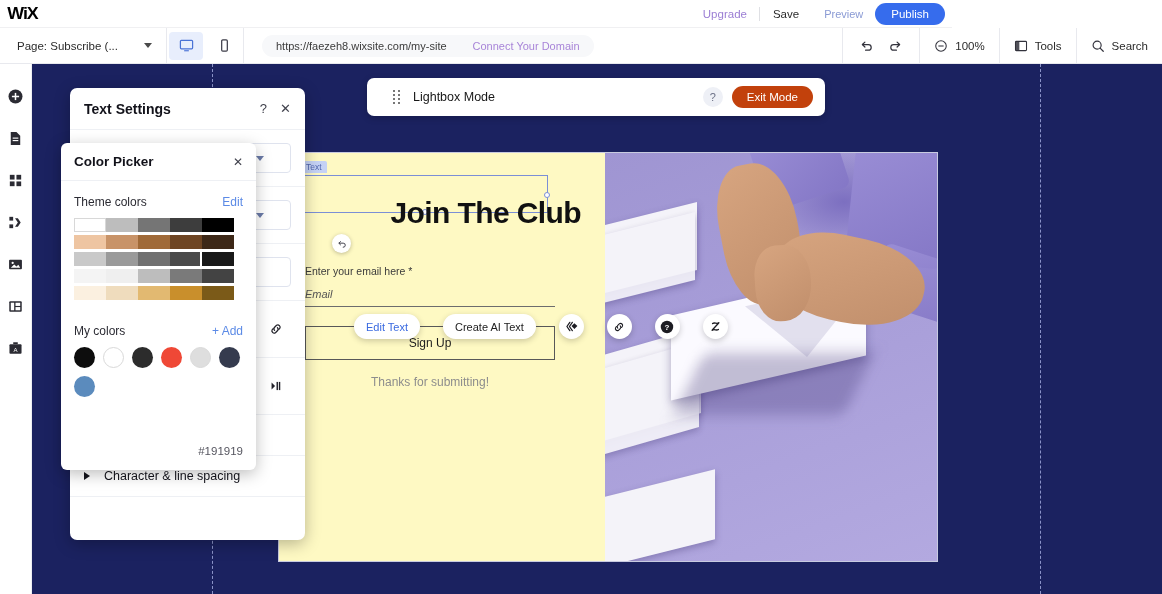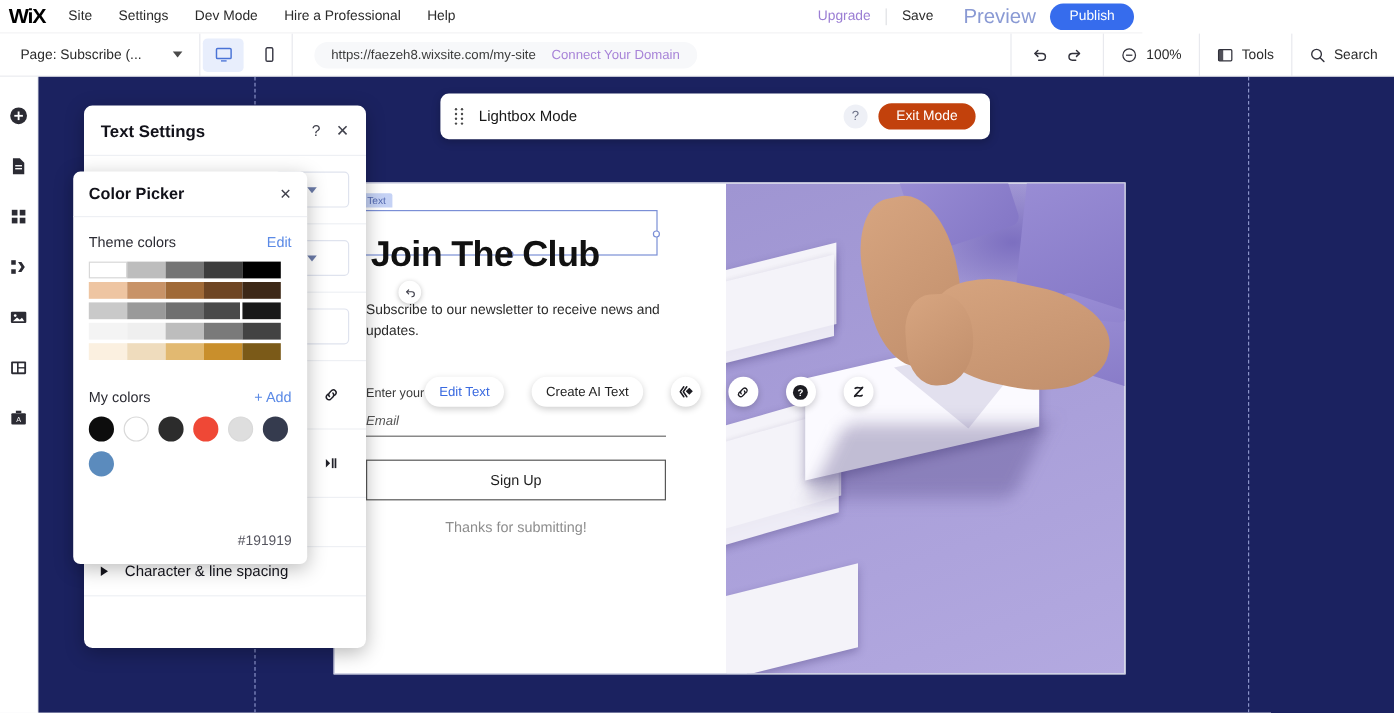--- a/index.html
+++ b/index.html
@@ -23,21 +23,21 @@
     margin-left: 8px; font-weight: 800; font-size: 17px; letter-spacing: -1px;
     color: #000; font-family: "Liberation Sans", sans-serif;
     transform: scaleX(1.05);
   }
   .menu-items { display: flex; align-items: center; margin-left: 20px; gap: 22px; }
   .menu-item { font-size: 11.5px; color: #2b2b2b; cursor: pointer; white-space: nowrap; }
   .topbar-right { margin-left: auto; display: flex; align-items: center; gap: 0; padding-right: 7px; }
   .upgrade-link { font-size: 11.5px; color: #9b7ed4; cursor: pointer; padding: 0 12px; }
   .tb-sep { width: 1px; height: 14px; background: #dfe0e4; }
   .save-link { font-size: 11.5px; color: #2b2b2b; cursor: pointer; padding: 0 13px; }
-  .preview-link { font-size: 17px; color: #8a9ad4; cursor: pointer; padding: 0 12px; }
+  .preview-link { font-size: 11px; color: #8a9ad4; cursor: pointer; padding: 0 12px; }
   .publish-btn {
     background: #366ced; color: #fff; font-size: 11.5px;
     border: none; border-radius: 13px; padding: 5px 16px; cursor: pointer;
     font-family: "Liberation Sans", sans-serif;
   }
 
   
   .toolbar2 {
     position: absolute; left: 0; top: 28px; width: 1162px; height: 36px;
     background: #fff; display: flex; align-items: center;
@@ -51,21 +51,21 @@
   .chev { width: 0; height: 0; border-left: 4px solid transparent; border-right: 4px solid transparent;
           border-top: 5px solid #4a4a4a; }
   .vdiv { width: 1px; height: 36px; background: #e8e9ee; }
   .device-group { display: flex; align-items: center; height: 100%; }
   .dev-btn {
     width: 34px; height: 28px; display: flex; align-items: center; justify-content: center;
     cursor: pointer; border-radius: 4px; margin: 0 2px;
   }
   .dev-btn.active { background: #e8eefc; }
   .url-pill {
-    display: flex; align-items: center; gap: 13px; margin-left: 18px;
+    display: flex; align-items: center; gap: 26px; margin-left: 18px;
     background: #f7f8fa; border-radius: 14px; padding: 5px 14px;
   }
   .url-text { font-size: 11px; color: #3b3b3b; }
   .connect-link { font-size: 11px; color: #a884d8; cursor: pointer; }
   .toolbar2-right { margin-left: auto; display: flex; align-items: center; height: 100%; }
   .t2-cell {
     display: flex; align-items: center; gap: 7px; padding: 0 14px; height: 100%;
     cursor: pointer; font-size: 11.5px; color: #2b2b2b;
   }
   .undo-redo { display: flex; gap: 14px; padding: 0 16px; }
@@ -90,41 +90,41 @@
   }
   .dashed-guide-right {
     position: absolute; left: 1008px; top: 0; width: 0; height: 530px;
     border-left: 1px dashed #8b93c8;
   }
 
   
   .lightbox-bar {
     position: absolute; left: 335px; top: 14px; width: 458px; height: 38px;
     background: #fff; border-radius: 7px; display: flex; align-items: center;
-    padding: 0 12px 0 12px; box-shadow: 0 2px 7px rgba(0,0,0,.22);
+    padding: 0 12px 0 26px; box-shadow: 0 2px 7px rgba(0,0,0,.22);
   }
   .grip { display: grid; grid-template-columns: 2px 2px; gap: 2px 3px; margin-right: 13px; }
   .grip i { width: 2px; height: 2px; background: #4a4a4a; border-radius: 50%; display: block; }
   .lightbox-title { font-size: 12.5px; color: #171717; }
   .lb-right { margin-left: auto; display: flex; align-items: center; gap: 9px; }
   .help-circle {
     width: 20px; height: 20px; border-radius: 50%; background: #eef0f6;
     display: flex; align-items: center; justify-content: center;
     font-size: 11px; color: #6b7086; cursor: pointer;
   }
   .exit-mode-btn {
     background: #c2410c; color: #fff; border: none; border-radius: 13px;
     font-size: 11.5px; padding: 5px 15px; cursor: pointer;
     font-family: "Liberation Sans", sans-serif;
   }
 
   
   .lightbox-card {
     position: absolute; left: 246px; top: 88px; width: 660px; height: 410px;
-    background: #ffffff; border: 1px solid #c8cbe0; display: flex;
+    background: #fef9c3; border: 1px solid #c8cbe0; display: flex;
   }
   .lb-left { position: relative; width: 328px; padding: 30px 26px 0 26px; }
   .lb-right-img {
     position: absolute; right: 0; top: 0; width: 332px; height: 408px;
     overflow: hidden;
   }
   .photo {
     position: absolute; inset: 0;
     background:
       radial-gradient(ellipse 120px 70px at 72% 12%, #7c6fc0 0%, rgba(124,111,192,0) 72%),
@@ -249,27 +249,20 @@
   }
   svg { display: block; }
 </style>
 </head>
 <body>
 
 <div id="app">
 
   <div class="topbar">
     <div class="wix-logo">WiX</div>
-    <div class="menu-items">
-      <div class="menu-item">Site</div>
-      <div class="menu-item">Settings</div>
-      <div class="menu-item">Dev Mode</div>
-      <div class="menu-item">Hire a Professional</div>
-      <div class="menu-item">Help</div>
-    </div>
     <div class="topbar-right">
       <div class="upgrade-link">Upgrade</div>
       <div class="tb-sep"></div>
       <div class="save-link">Save</div>
       <div class="preview-link">Preview</div>
       <button class="publish-btn">Publish</button>
     </div>
   </div>
 
   <div class="toolbar2">
@@ -412,22 +405,21 @@
     </div>
 
     <div class="lightbox-card">
       <div class="lb-left">
         <div class="tag-text">Text</div>
         <div class="sel-box">
           <span class="handle" style="left:-3px;top:16px;"></span>
           <span class="handle" style="right:-3px;top:16px;"></span>
           <span class="handle" style="left:120px;bottom:-3px;"></span>
         </div>
-        <div class="lb-title" style="position:relative;margin-top:14px;margin-left:4px;">Join The Club</div>
-        <div class="lb-body">Subscribe to our newsletter to receive news and updates.</div>
+        <div class="lb-title" style="position:relative;margin-top:14px;margin-left:4px;text-align:right;">Join The Club</div>
         <div class="lb-field-label">Enter your email here *</div>
         <div class="lb-input-ph">Email</div>
         <div class="lb-underline"></div>
         <button class="lb-signup">Sign Up</button>
         <div class="lb-thanks">Thanks for submitting!</div>
       </div>
 
       <div class="lb-right-img">
         <div class="photo">
 

